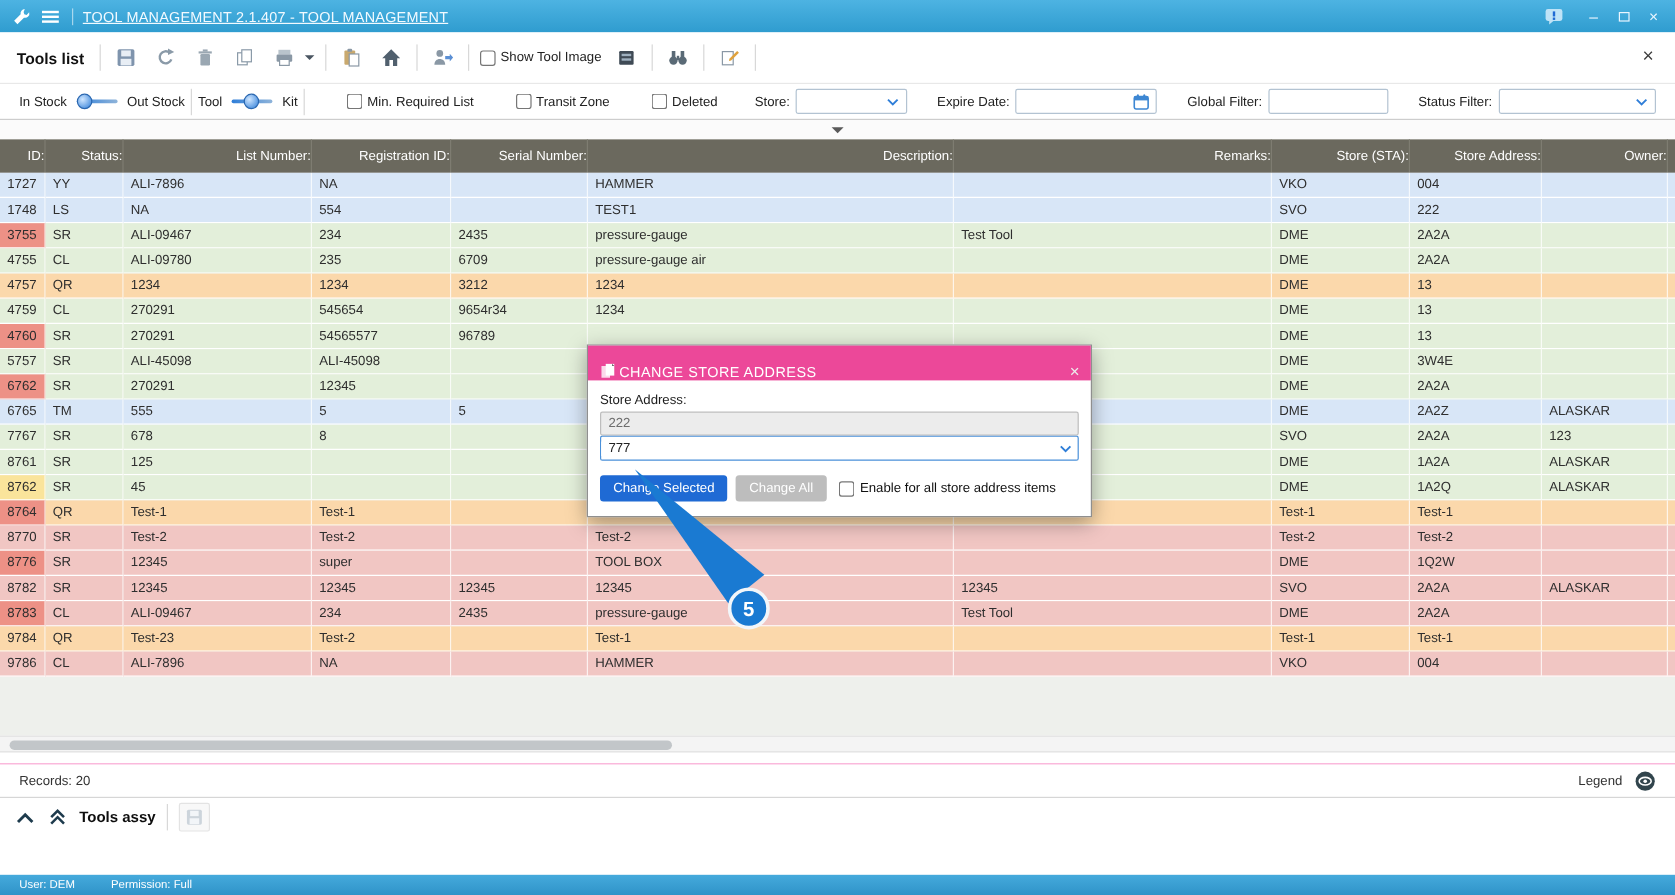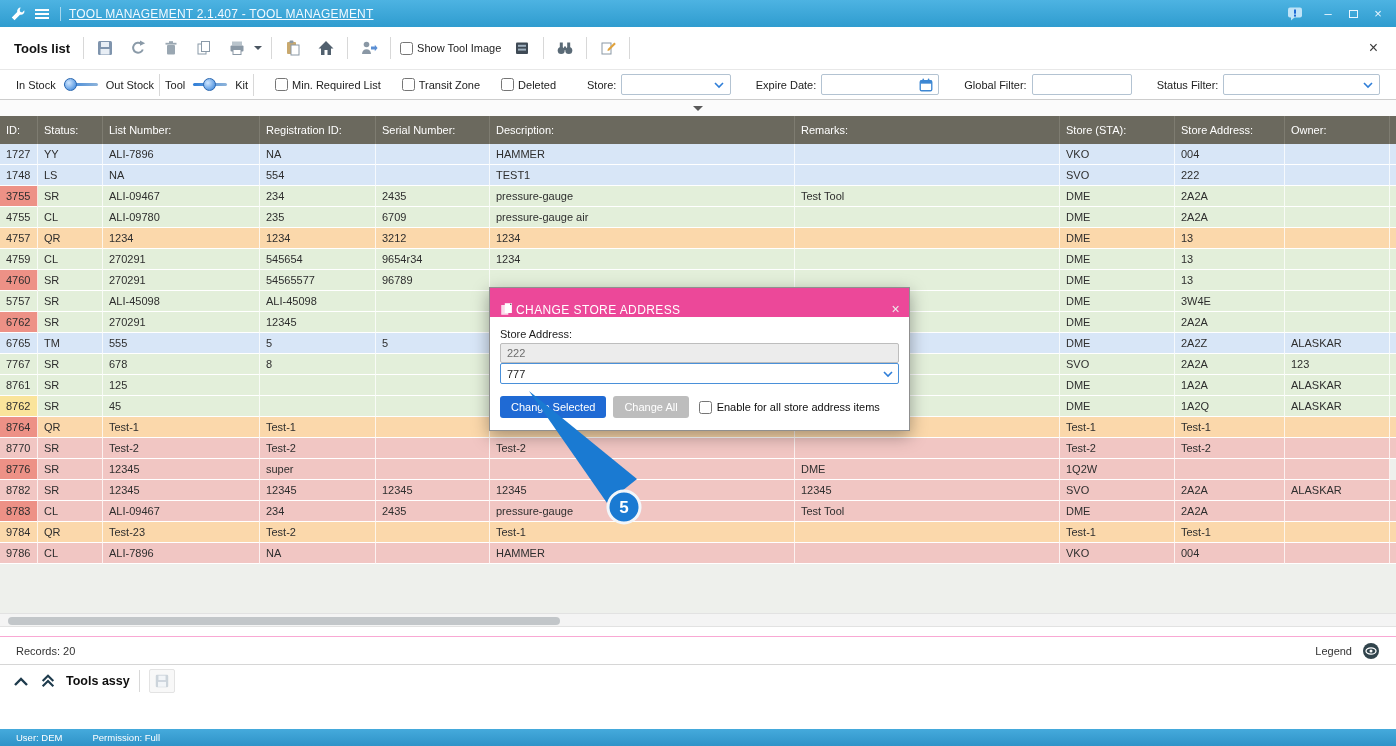--- a/index.html
+++ b/index.html
@@ -34,30 +34,30 @@
   .t-left .knob{left:0;}
   .t-mid .knob{left:10px;}
   .fcombo{position:relative;background:#fff;border:1px solid #b3c3d2;border-radius:2px;height:21px;display:flex;align-items:center;padding:0 6px;}
   .fcombo .val{flex:1;font-size:11px;color:#333;}
   .w-store{width:115px;}
   .w-status{width:165px;}
   .finput{height:21px;border:1px solid #b3c3d2;border-radius:2px;font-size:11px;padding:0 5px;font-family:inherit;color:#333;}
   .w-global{width:100px;}
   .datebox{width:118px;height:21px;border:1px solid #b3c3d2;border-radius:2px;display:flex;align-items:center;padding:0 4px 0 5px;background:#fff;}
   .datebox input{border:0;outline:0;flex:1;min-width:0;font-size:11px;font-family:inherit;}
-  .ml26{margin-left:26px;} .ml20{margin-left:20px;} .ml14{margin-left:16px;}
+  .ml26{margin-left:26px;} .ml20{margin-left:20px;} .ml14{margin-left:30px;}
 
   
   .collapse-strip{position:absolute;left:0;top:100px;right:0;height:16px;background:#fbfbfb;display:flex;align-items:center;justify-content:center;}
   .tri-down{width:0;height:0;border-left:5px solid transparent;border-right:5px solid transparent;border-top:5px solid #5a5a5a;}
 
   
   .table-area{position:absolute;left:0;top:116px;right:0;height:497px;background:#eef0ec;overflow:hidden;}
   .thead,.trow{display:grid;grid-template-columns:38px 65px 157px 116px 114px 305px 265px 115px 110px 105px minmax(0,1fr);}
-  .thead{height:28px;background:#6b695e;}
+  .thead{height:28px;background:#6b695e;text-align:right;}
   .hcell{color:#fff;font-size:11px;line-height:28px;padding-left:6px;border-right:1px solid #7e7c71;white-space:nowrap;overflow:hidden;}
   .trow{height:21px;}
   .tcell{font-size:11px;line-height:20px;height:21px;color:#2e2e2e;padding-left:6px;border-right:1px solid rgba(255,255,255,.75);border-bottom:1px solid #ffffff;white-space:nowrap;overflow:hidden;}
   .tone-blue .tcell{background:#d8e6f7;}
   .tone-green .tcell{background:#e3efda;}
   .tone-orange .tcell{background:#fbd8ab;}
   .tone-pink .tcell{background:#f1c6c3;}
   .idc-red{background:#ed9186 !important;}
   .idc-yellow{background:#fae49b !important;}
 
@@ -492,20 +492,21 @@
           <div class="tcell">Test-2</div>
           <div class="tcell"></div>
           <div class="tcell"></div>
         </div>
         <div class="trow tone-pink">
           <div class="tcell idc-red">8776</div>
           <div class="tcell">SR</div>
           <div class="tcell">12345</div>
           <div class="tcell">super</div>
           <div class="tcell"></div>
+          <div class="tcell">TOOL BOX</div>
           <div class="tcell"></div>
           <div class="tcell">DME</div>
           <div class="tcell">1Q2W</div>
           <div class="tcell"></div>
           <div class="tcell"></div>
         </div>
         <div class="trow tone-pink">
           <div class="tcell">8782</div>
           <div class="tcell">SR</div>
           <div class="tcell">12345</div>

